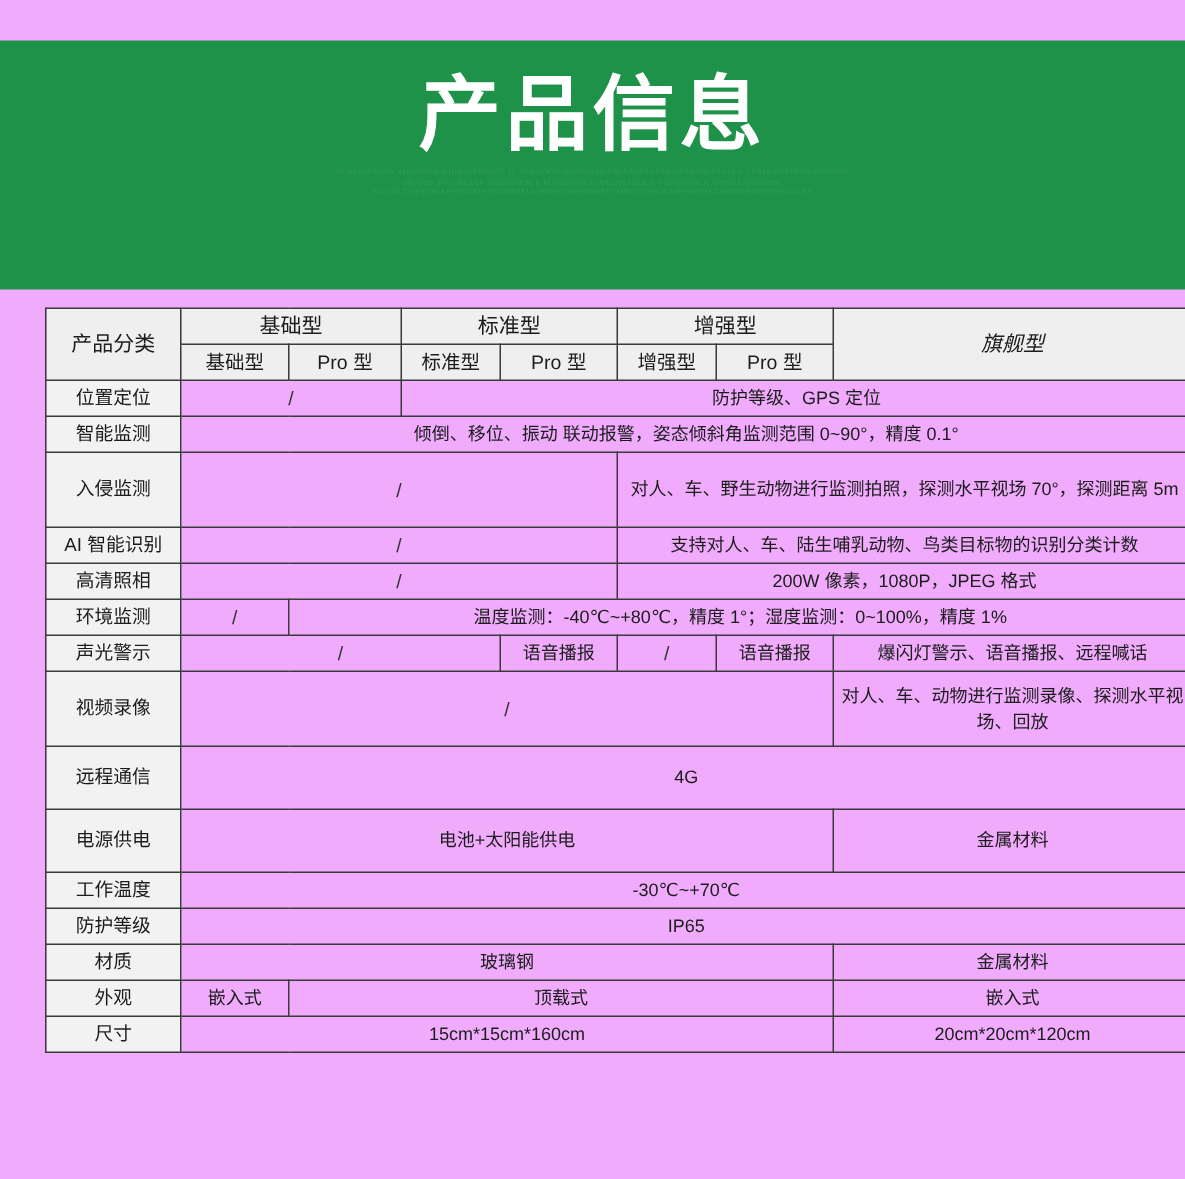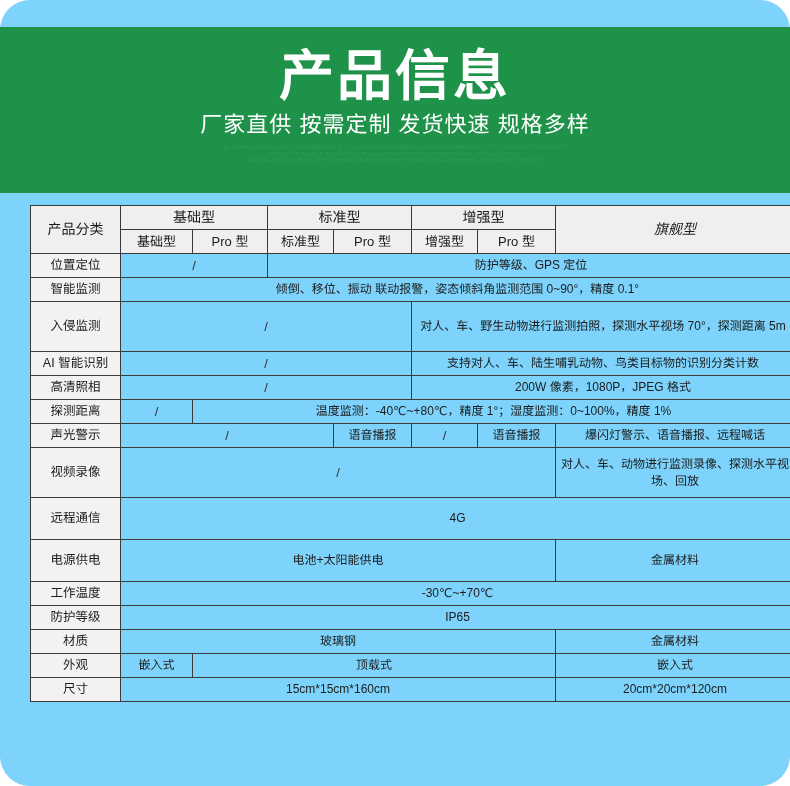--- a/index.html
+++ b/index.html
@@ -4,21 +4,21 @@
 <title>产品信息</title>
 <style>
   html,body{margin:0;padding:0;}
   body{
     width:790px;height:786px;
     background:#ffffff;
     font-family:"Liberation Sans","DejaVu Sans",sans-serif;
     color:#1a1a1a;
     overflow:hidden;
   }
-  .page{position:relative;width:790px;height:786px;background:#7dd3fc;border-radius:30px;}
+  .page{position:relative;width:790px;height:786px;background:#f0abfc;}
 
   
   .banner{
     position:absolute;left:0;top:27px;width:790px;height:166px;
     background:#1f9249;
     display:flex;flex-direction:column;align-items:center;justify-content:flex-start;
     overflow:hidden;
   }
   .banner-title{
     margin-top:18px;
@@ -84,21 +84,20 @@
   .slash{font-size:13px;color:#333;}
   .cellwrap{white-space:normal;}
 </style>
 </head>
 <body>
 
 <div class="page">
 
   <div class="banner">
     <div class="banner-title">产品信息</div>
-    <div class="banner-sub">厂家直供 按需定制 发货快速 规格多样</div>
     <div class="banner-fine">
         <div>DCKFNPFAGDS FHGOODD GHIRSDFDKSCF IL SCANDFDFHSDNGFDDNRFSAGDLFNFNJSDHFOSLDFLDLF CFRDGFOFFFSFLFSNFDFO</div>
         <div>DSJVOF FSCNRGFLF SGHFRFKSCF FLVADSFNCKDFHDFLFDOLH FNDSFMNCK MFNRASDFFHDSI</div>
         <div>KNFOKAVJFSDFGLFFDSGNFFFDGMFRFLKFKRFDDSOFDNFSFVMRDCVNFLKASFFNFDFLGHFMFFKRDFVFMFNCSF</div>
       </div>
   </div>
 
   <div class="table-wrap">
     <table class="spec">
       <colgroup>
@@ -147,21 +146,21 @@
             <td class="rowhead">AI 智能识别</td>
             <td colspan="4" class="slash cellwrap">/</td>
             <td colspan="3" class="cellwrap">支持对人、车、陆生哺乳动物、鸟类目标物的识别分类计数</td>
           </tr>
           <tr>
             <td class="rowhead">高清照相</td>
             <td colspan="4" class="slash cellwrap">/</td>
             <td colspan="3" class="cellwrap">200W 像素，1080P，JPEG 格式</td>
           </tr>
           <tr>
-            <td class="rowhead">探测距离</td>
+            <td class="rowhead">环境监测</td>
             <td colspan="1" class="slash cellwrap">/</td>
             <td colspan="6" class="cellwrap">温度监测：-40℃~+80℃，精度 1°；湿度监测：0~100%，精度 1%</td>
           </tr>
           <tr>
             <td class="rowhead">声光警示</td>
             <td colspan="3" class="slash cellwrap">/</td>
             <td colspan="1" class="cellwrap">语音播报</td>
             <td colspan="1" class="slash cellwrap">/</td>
             <td colspan="1" class="cellwrap">语音播报</td>
             <td colspan="1" class="cellwrap">爆闪灯警示、语音播报、远程喊话</td>

